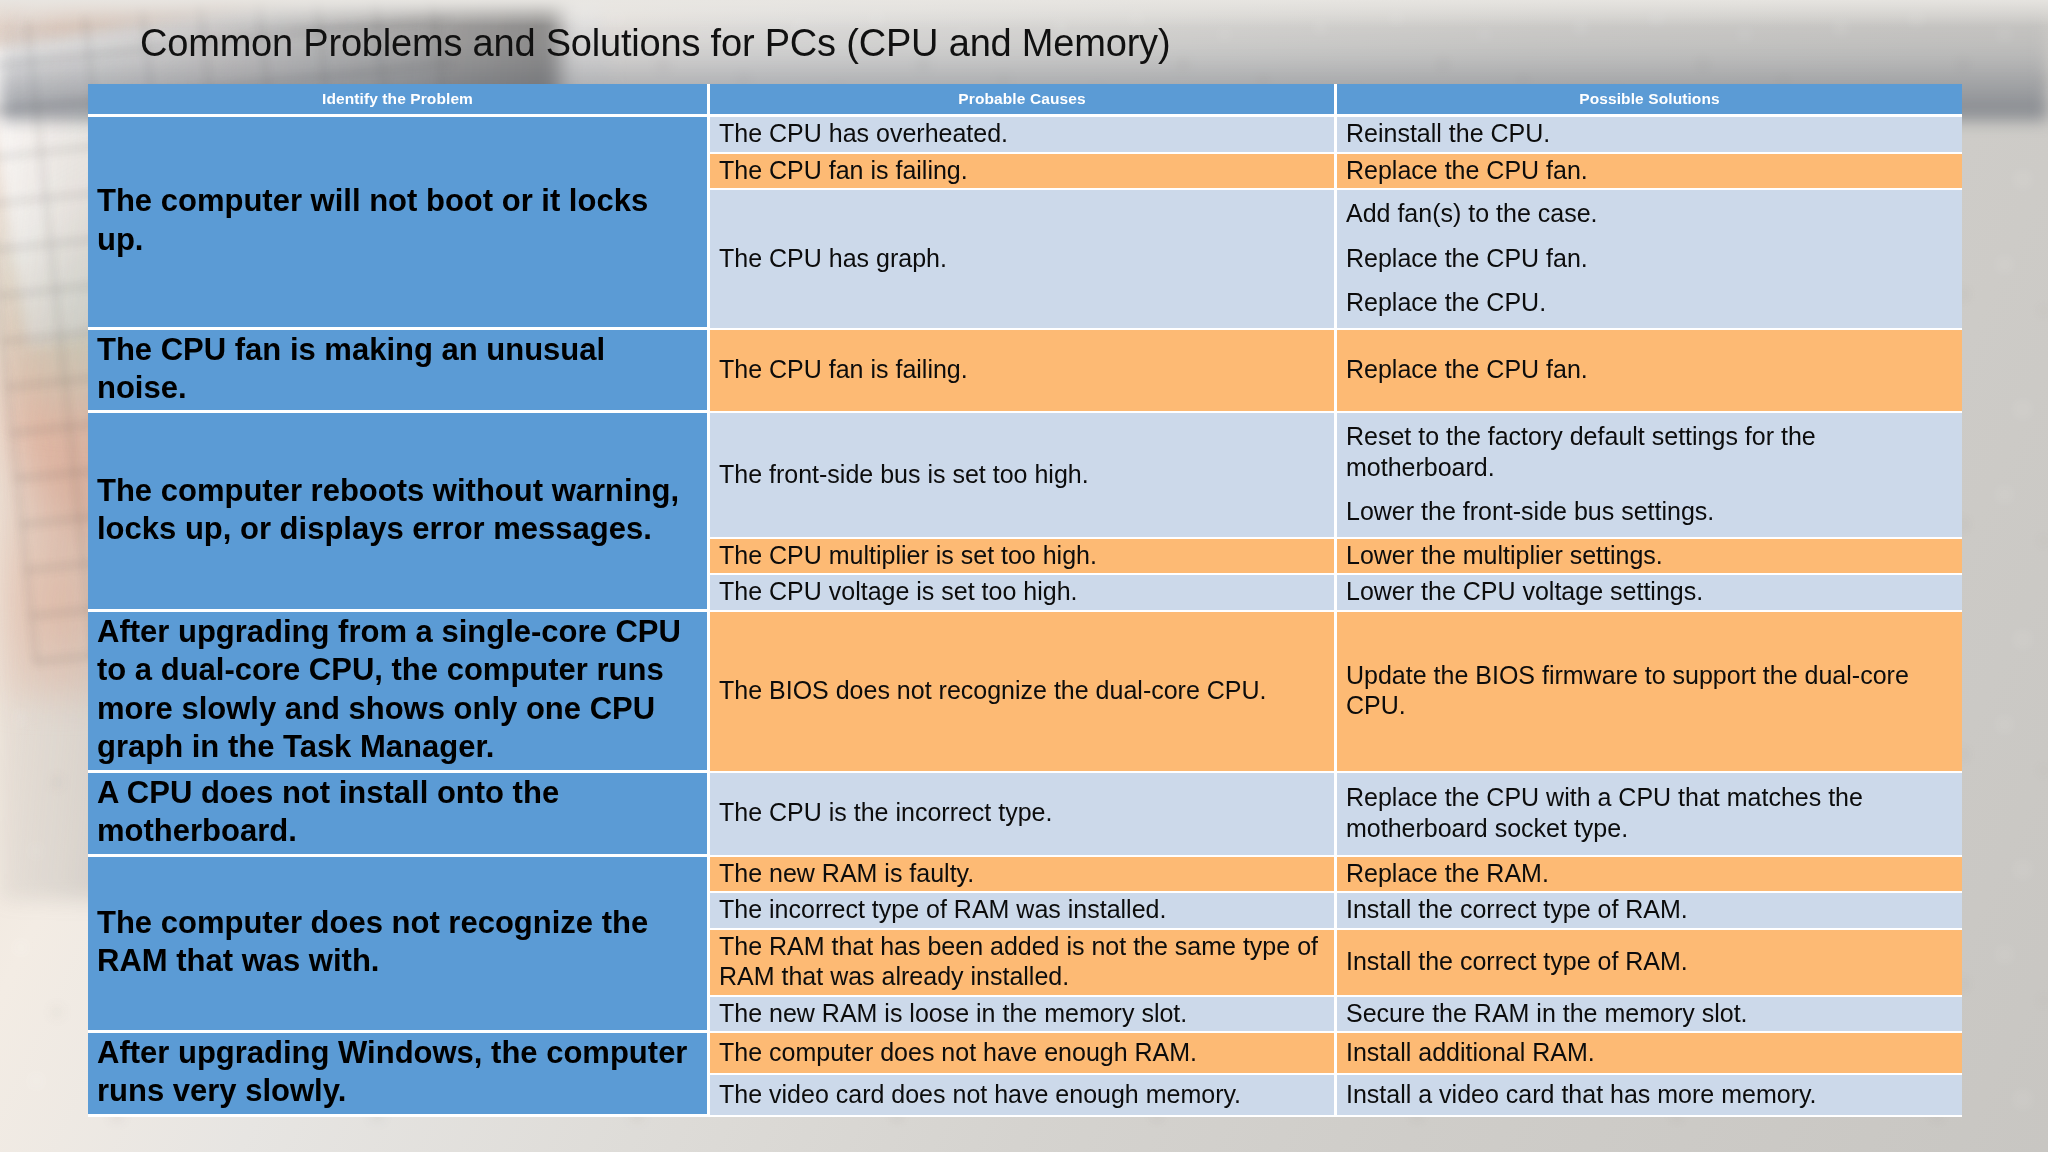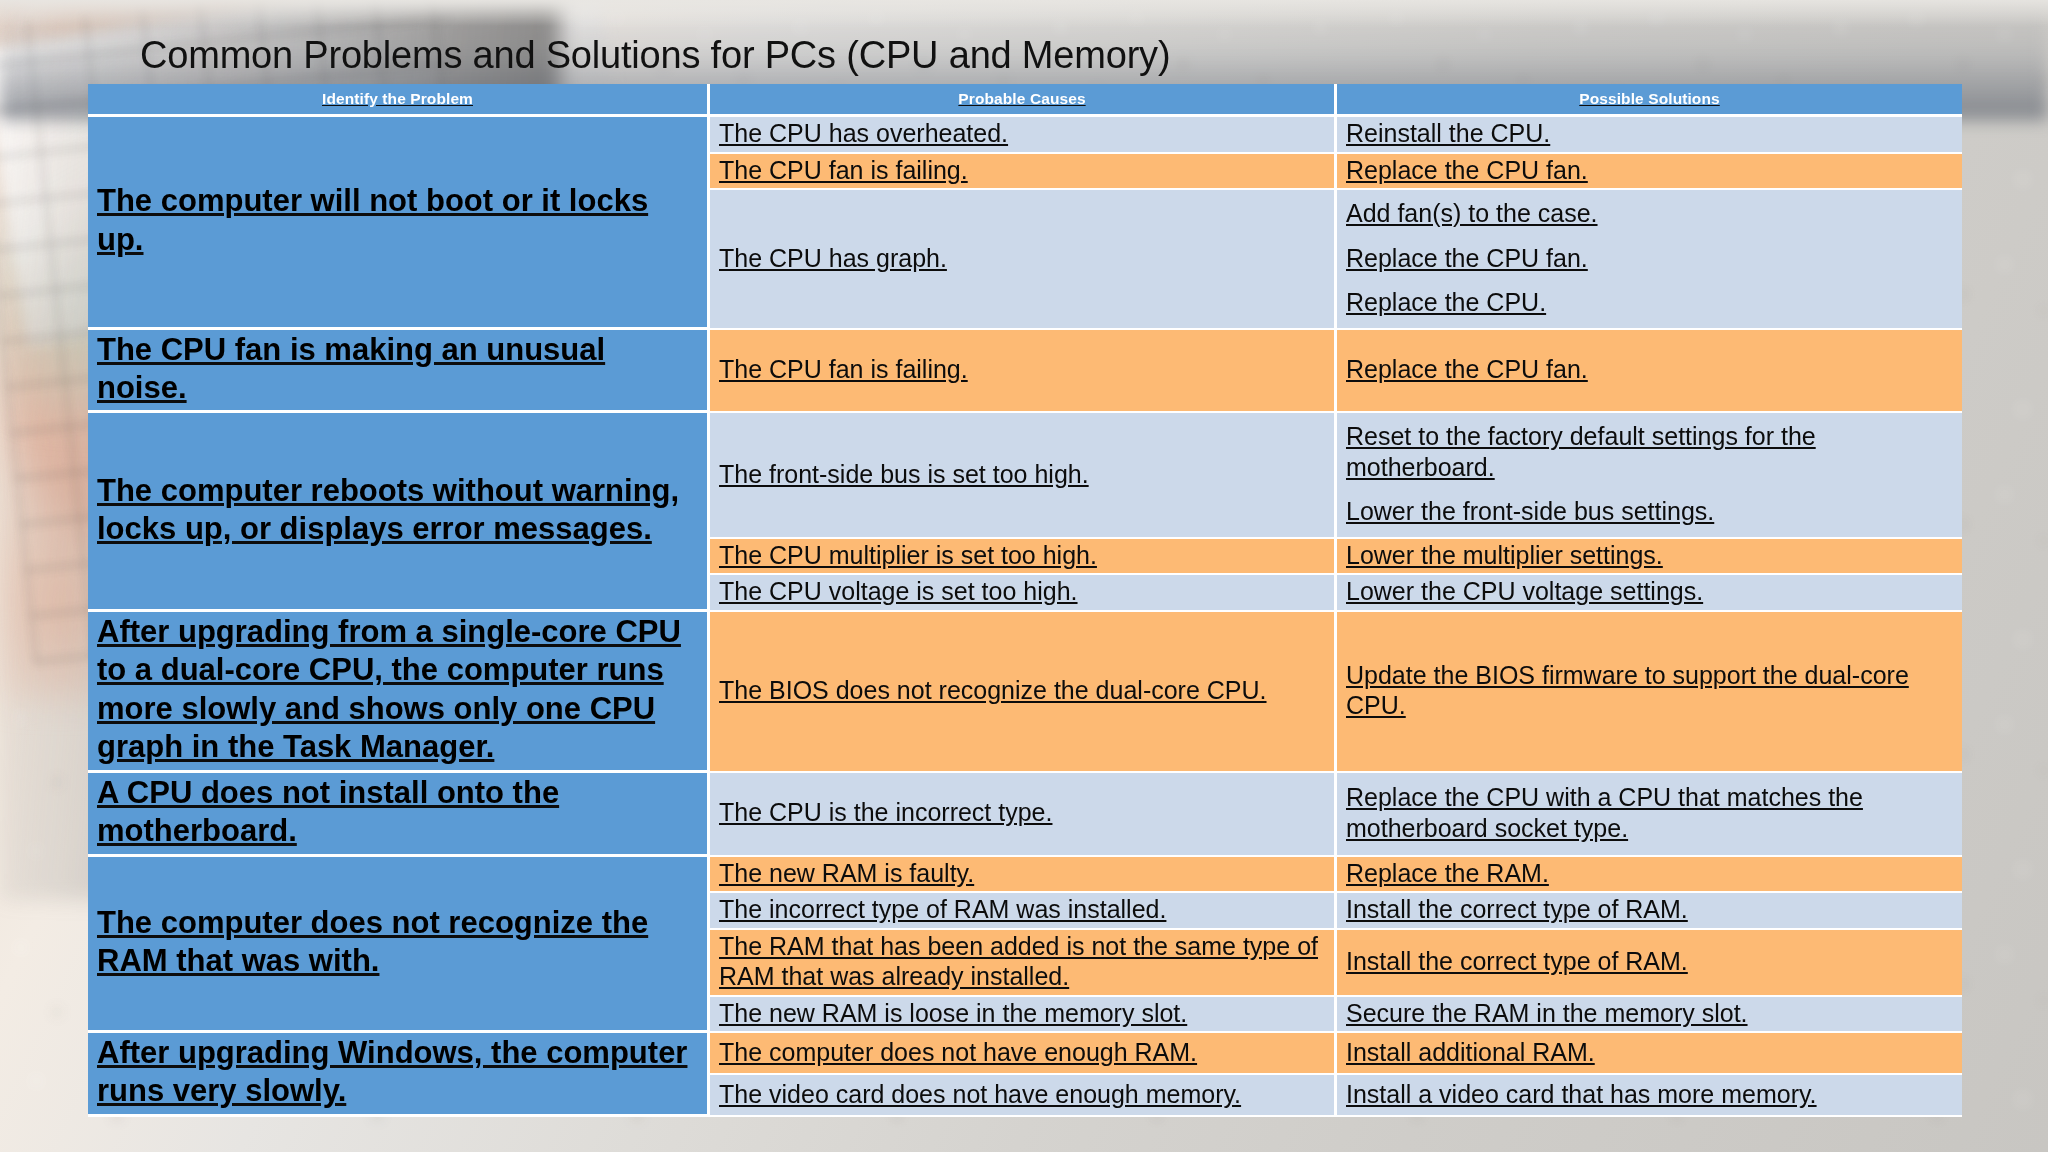--- a/index.html
+++ b/index.html
@@ -89,38 +89,37 @@
   }
   .bg-topstrip{
     left:0;right:0;top:0;height:26px;bottom:auto;
     background:linear-gradient(180deg, rgba(232,230,226,.9), rgba(232,230,226,0));
   }
 
   
   #slide{position:absolute;inset:0;}
 
   #page-title{
-    position:absolute;left:140px;top:35px;
+    position:absolute;left:140px;top:23px;
     font-size:38px;line-height:1.1;color:#111;
     font-family:"Liberation Sans", sans-serif;
     letter-spacing:-.2px;
     white-space:nowrap;
   }
 
   
   #tbl-wrap{
     position:absolute;left:88px;top:84px;width:1874px;
   }
   table.tbl{
     border-collapse:separate;border-spacing:0;
     width:1874px;
     table-layout:fixed;
     font-size:25px;
     color:#0c0c0c;
-    text-decoration:underline;
   }
   col.c1{width:622px;}
   col.c2{width:627px;}
   col.c3{width:625px;}
 
   thead th{
     background:#5b9bd5;
     color:#ffffff;
     font-size:15.5px;
     font-weight:bold;

